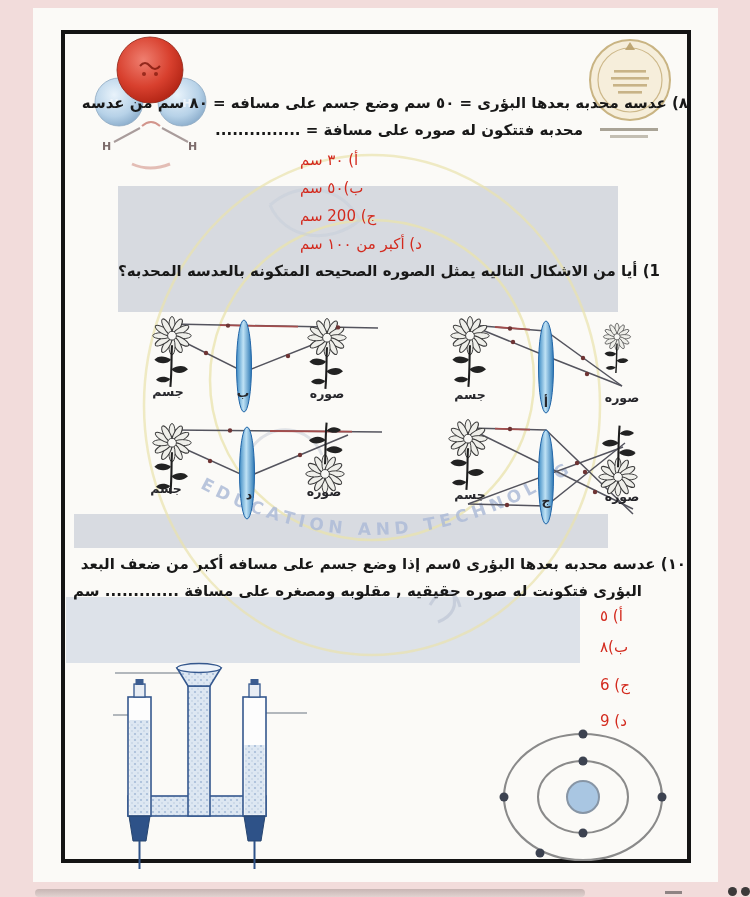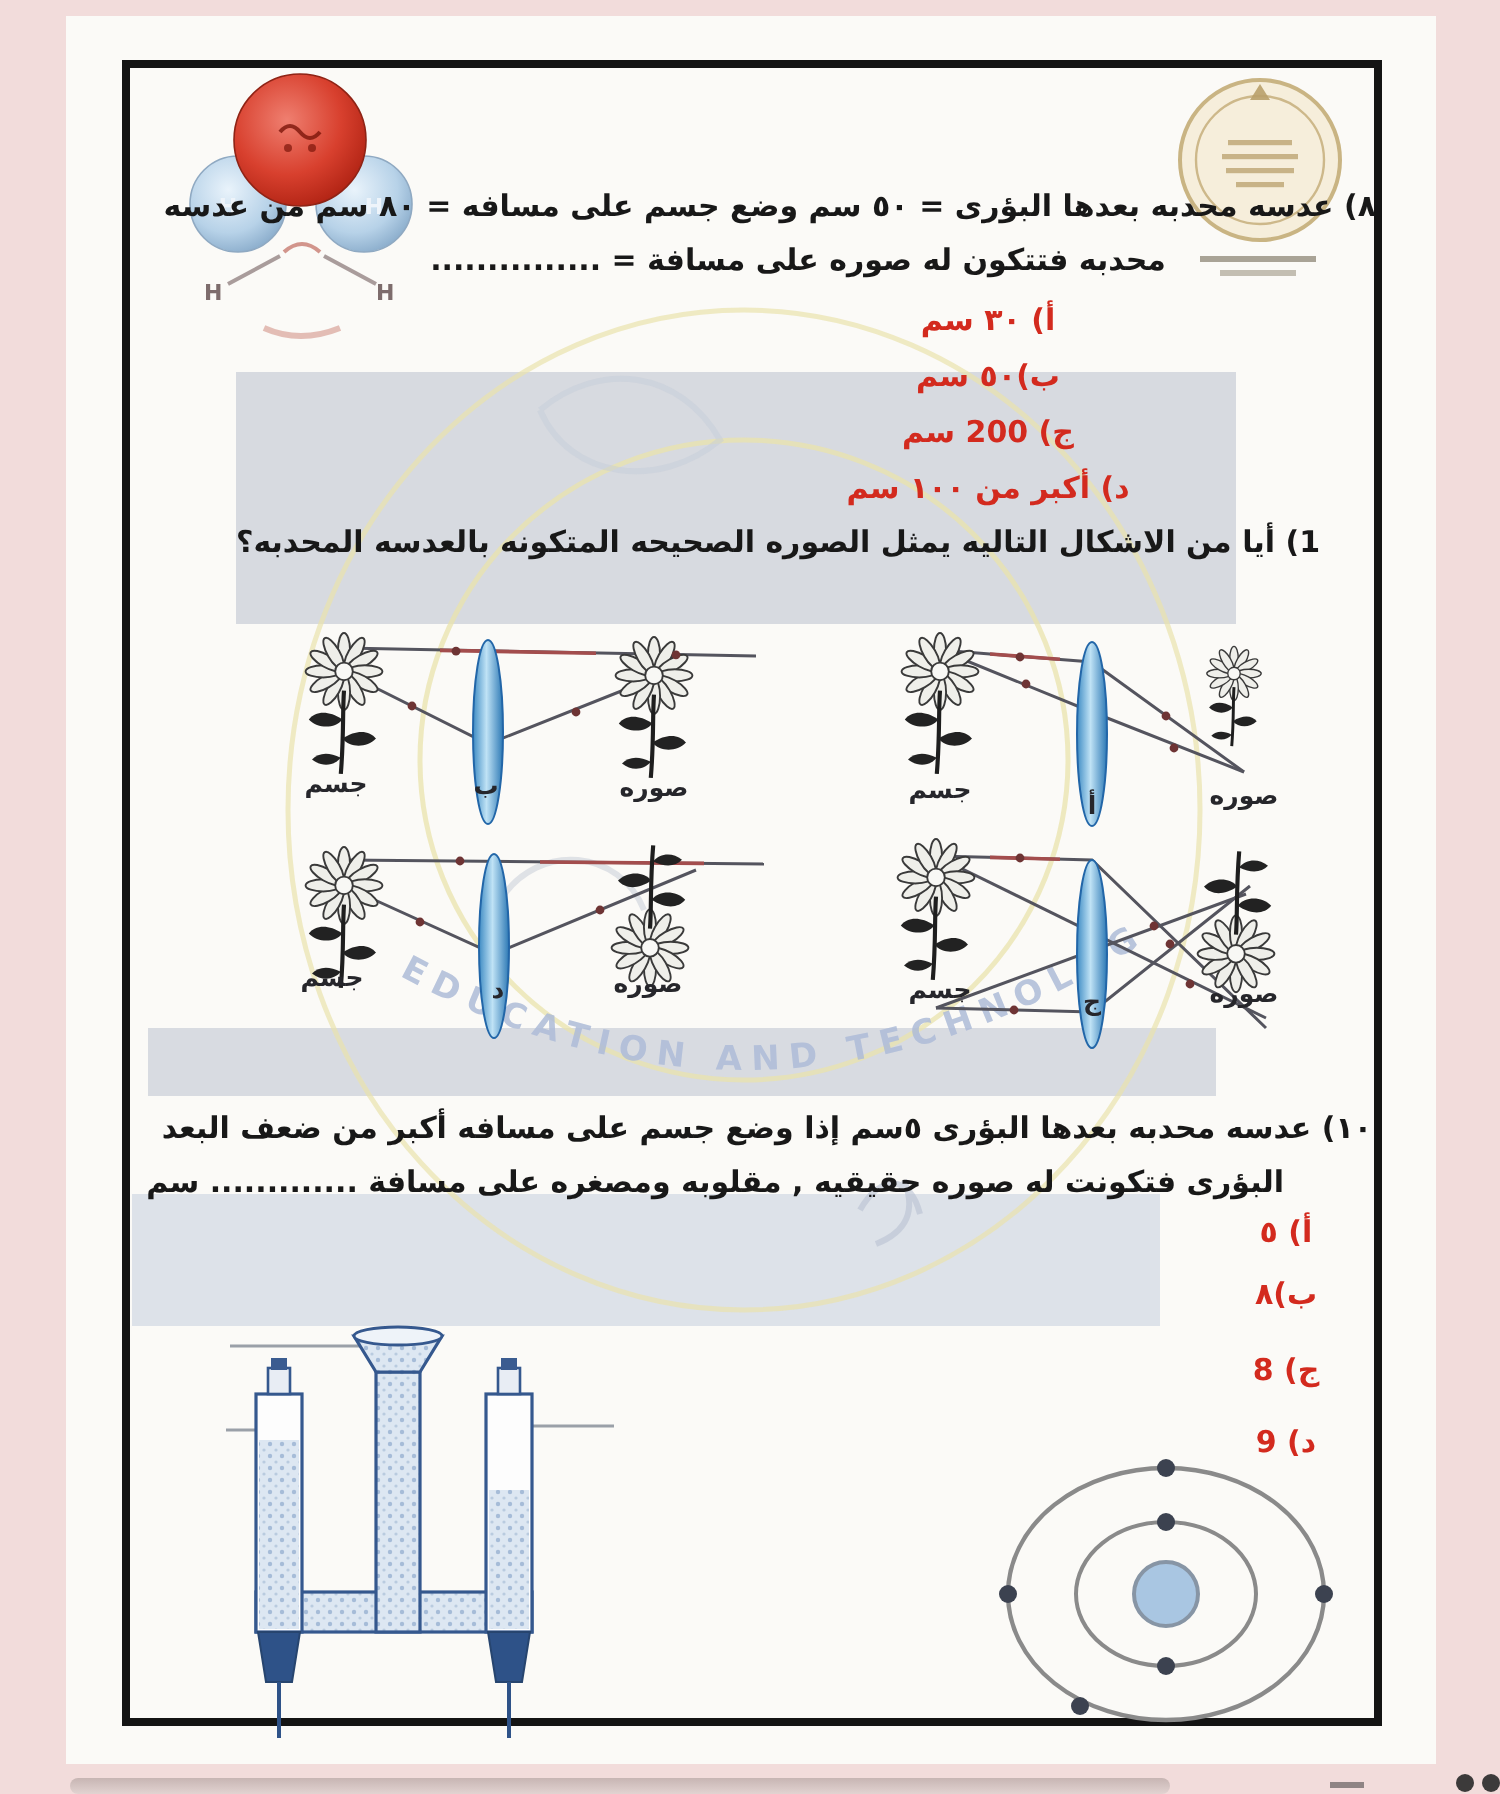--- a/index.html
+++ b/index.html
@@ -10,22 +10,22 @@
   }
   .abs{position:absolute}
   .page{background:#fbfaf7}
   .band{position:absolute}
   .frame{position:absolute;border:4px solid #141414;box-sizing:border-box}
   .qtext{
     position:absolute;font-size:15px;font-weight:bold;color:#181818;
     direction:rtl;text-align:center;line-height:26px;white-space:nowrap
   }
   .opt{
-    position:absolute;font-size:15px;font-weight:bold;color:#d32a1e;
-    direction:rtl;text-align:center;line-height:28.5px;white-space:nowrap
+    position:absolute;font-size:15px;font-weight:normal;color:#d32a1e;
+    direction:rtl;text-align:left;line-height:28.5px;white-space:nowrap
   }
   .lbl{
     position:absolute;font-size:12.5px;font-weight:bold;color:#26262b;
     transform:translateX(-50%);white-space:nowrap;direction:rtl
   }
   .hsub{position:absolute;font-size:11px;font-weight:bold;color:#7d6c6c}
   svg{position:absolute;overflow:visible}
   .bar{
     position:absolute;border-radius:4px;
     background:linear-gradient(#c7b5b3,#e2d3d1)
@@ -207,21 +207,21 @@
 </svg>
 <div class="lbl" style="left:470px;top:487px">جسم</div>
 <div class="lbl" style="left:546px;top:493px">ج</div>
 <div class="lbl" style="left:622px;top:489px">صوره</div>
 
 <div class="qtext" style="left:100px;top:551px;width:586px">١٠)  عدسه محدبه بعدها البؤرى  ٥سم إذا وضع جسم على مسافه أكبر من ضعف البعد</div>
 <div class="qtext" style="left:100px;top:578px;width:542px">البؤرى فتكونت له صوره حقيقيه , مقلوبه ومصغره على مسافة ............. سم</div>
 
 <div class="opt" style="left:600px;top:602px;width:86px">أ)  ٥</div>
 <div class="opt" style="left:600px;top:633px;width:86px">ب)٨</div>
-<div class="opt" style="left:600px;top:671px;width:86px">ج)  8</div>
+<div class="opt" style="left:600px;top:671px;width:86px">ج)  6</div>
 <div class="opt" style="left:600px;top:707px;width:86px">د)  9</div>
 
 <svg style="left:85px;top:660px" width="235" height="215" viewBox="0 0 235 215">
   <line x1="30" y1="13" x2="95" y2="13" stroke="#9aa0a8" stroke-width="1.5"></line>
   <line x1="28" y1="55" x2="43" y2="55" stroke="#9aa0a8" stroke-width="1.5"></line>
   <line x1="181" y1="53" x2="222" y2="53" stroke="#9aa0a8" stroke-width="1.5"></line>
   <rect x="43" y="136" width="138" height="20" fill="url(#dots)" stroke="#35588e" stroke-width="1.6"></rect>
   <rect x="103" y="26" width="22" height="130" fill="url(#dots)" stroke="#35588e" stroke-width="1.6"></rect>
   <polygon points="92,8 136,8 125,26 103,26" fill="url(#dots)" stroke="#35588e" stroke-width="1.6"></polygon>
   <ellipse cx="114" cy="8" rx="22" ry="4.5" fill="#eef3f9" stroke="#35588e" stroke-width="1.4"></ellipse>

